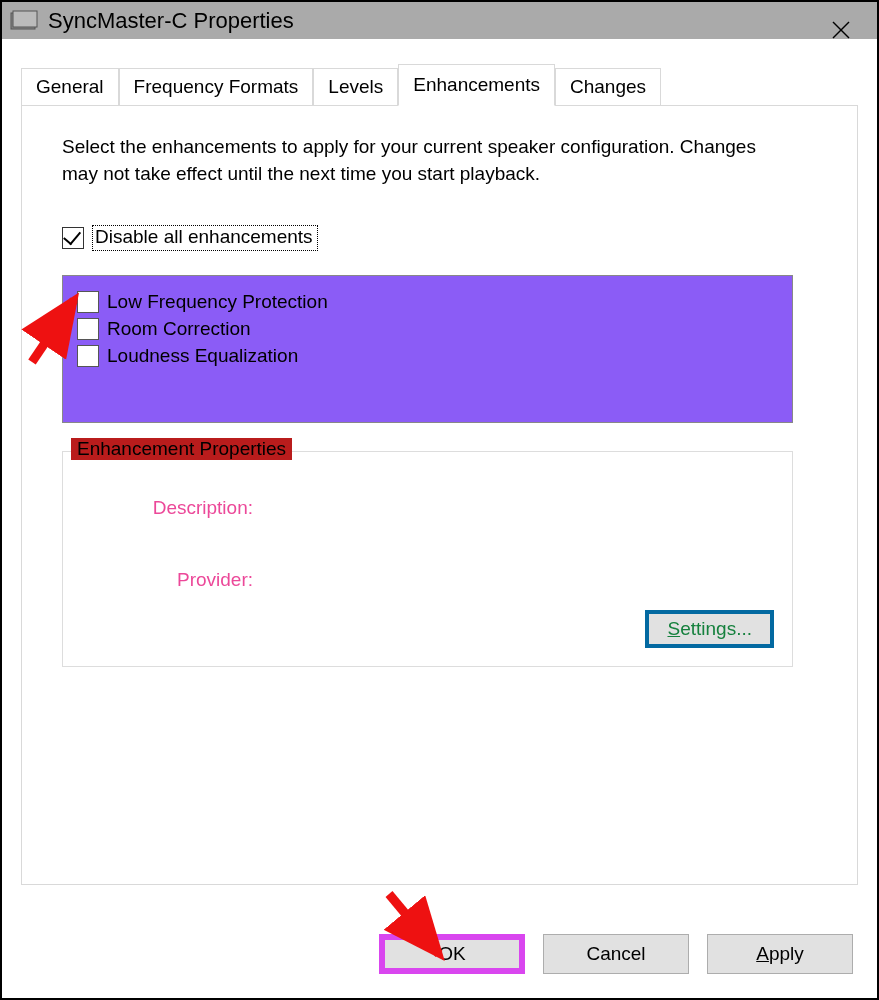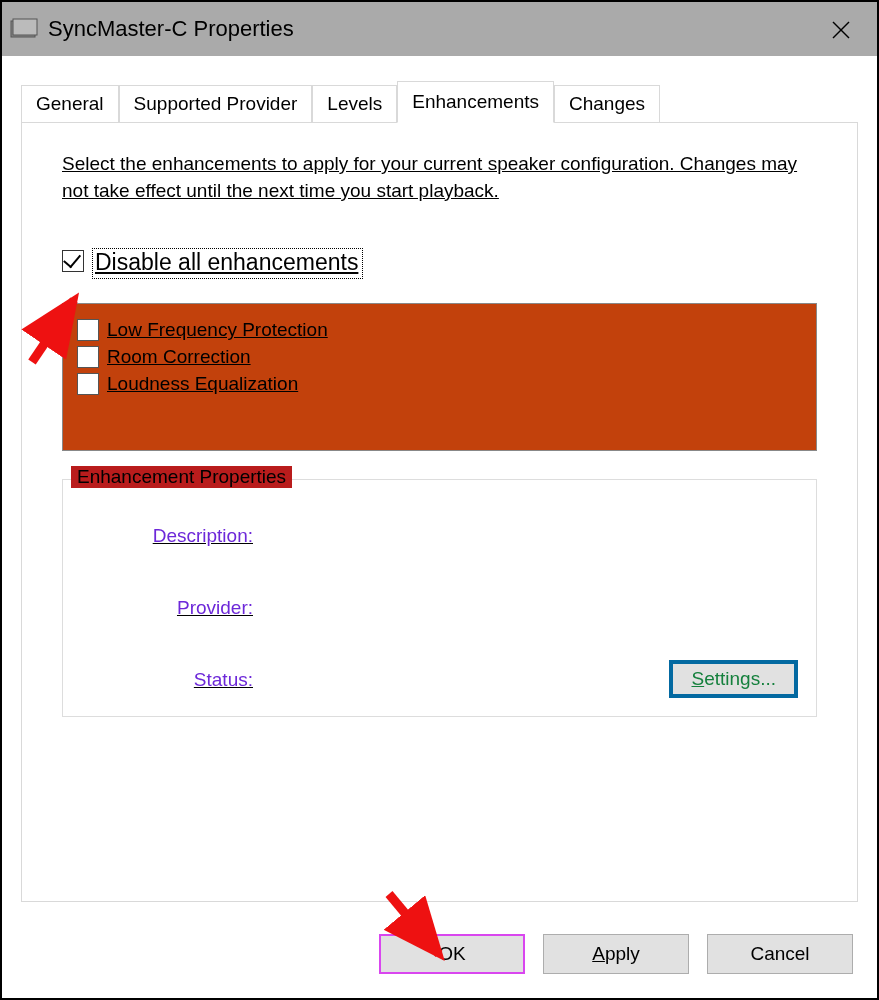--- a/index.html
+++ b/index.html
@@ -12,21 +12,21 @@
       color: #000;
     }
     .outer-border {
       width: 879px;
       height: 1000px;
       border: 2px solid #000;
       position: relative;
       background: #fff;
     }
     .titlebar {
-      height: 54px;
+      height: 37px;
       background: #aaa;
       display: flex;
       align-items: center;
       padding: 0 8px;
       position: relative;
     }
     .titlebar-icon {
       width: 28px; height: 22px;
       margin-right: 10px;
     }
@@ -68,24 +68,23 @@
       border: 1px solid #d9d9d9;
       border-bottom: 1px solid #fff;
       margin-bottom: -1px;
       z-index: 3;
       padding-top: 9px;
       padding-bottom: 9px;
     }
     .tabpanel {
       border: 1px solid #d9d9d9;
       background: #fff;
-      padding: 28px 40px 20px 40px;
+      padding: 28px 64px 20px 40px;
       min-height: 780px;
       position: relative;
-      text-decoration: underline;
     }
     .instruction {
       font-size: 19px;
       line-height: 1.4;
       margin-bottom: 38px;
     }
     .checkbox-row {
       display: flex;
       align-items: center;
       margin-bottom: 6px;
@@ -105,26 +104,25 @@
       content: "";
       width: 14px; height: 8px;
       border-left: 2.5px solid #000;
       border-bottom: 2.5px solid #000;
       transform: rotate(-50deg) translate(1px,-2px);
       display: block;
     }
     .disable-all-label {
       border: 1.5px dotted #000;
       padding: 0 4px 2px 2px;
-      font-size: 23px;
-      margin-top: 6px;
+      font-size: 19px;
     }
     .enh-list {
       border: 1px solid #888;
-      background: #c2410c;
+      background: #8b5cf6;
       padding: 10px 14px 50px 14px;
       margin-top: 24px;
       margin-bottom: 28px;
     }
     .enh-list .checkbox-row { margin: 5px 0; }
     .enh-list .cb { border: 1.5px solid #555; background: #fff; }
     .enh-list .item-label { font-size: 19px; }
     .groupbox {
       border: 1px solid #ddd;
       position: relative;
@@ -139,21 +137,21 @@
       font-size: 19px;
     }
     .prop-row {
       display: flex;
       align-items: center;
       margin: 10px 0 50px 0;
     }
     .prop-label {
       width: 130px;
       text-align: right;
-      color: #6d28d9;
+      color: #ec4899;
       font-size: 19px;
     }
     .prop-row.last { margin-bottom: 0; }
     .settings-btn {
       position: absolute;
       right: 18px;
       bottom: 18px;
       background: #e1e1e1;
       border: 4px solid #0369a1;
       color: #15803d;
@@ -216,21 +214,21 @@
     }
     .dlg-btn {
       background: #e1e1e1;
       border: 1px solid #adadad;
       font-size: 19px;
       width: 146px;
       height: 40px;
       cursor: pointer;
     }
     .dlg-btn.primary {
-      border: 2px solid #d946ef;
+      border: 6px solid #d946ef;
       background: #e1e1e1;
       text-align: center;
     }
     .dlg-btn .ul { text-decoration: underline; }
     .red-arrow {
       position: absolute;
       pointer-events: none;
       z-index: 50;
     }
   </style>
@@ -249,21 +247,21 @@
       <svg width="20" height="20" viewBox="0 0 20 20">
         <line x1="2" y1="2" x2="18" y2="18" stroke="#000" stroke-width="1.5"></line>
         <line x1="18" y1="2" x2="2" y2="18" stroke="#000" stroke-width="1.5"></line>
       </svg>
     </div>
   </div>
 
   <div class="content-area">
     <div class="tabstrip">
       <div class="tab">General</div>
-      <div class="tab">Supported Provider</div>
+      <div class="tab">Frequency Formats</div>
       <div class="tab">Levels</div>
       <div class="tab active">Enhancements</div>
       <div class="tab">Changes</div>
     </div>
 
     <div class="tabpanel">
 
       <div class="instruction">Select the enhancements to apply for your current speaker configuration. Changes may not take effect until the next time you start playback.</div>
 
       <div class="checkbox-row">
@@ -287,38 +285,35 @@
       </div>
 
       <div class="groupbox">
         <div class="groupbox-legend">Enhancement Properties</div>
         <div class="prop-row">
           <div class="prop-label">Description:</div>
         </div>
         <div class="prop-row">
           <div class="prop-label">Provider:</div>
         </div>
-        <div class="prop-row last">
-          <div class="prop-label">Status:</div>
-        </div>
         <button class="settings-btn" disabled="">
           <span class="ul">S</span><span>ettings...</span>
         </button>
       </div>
 
 
     </div>
   </div>
 
   <div class="dialog-buttons">
     <button class="dlg-btn primary">OK</button>
+    <button class="dlg-btn">Cancel</button>
     <button class="dlg-btn">
       <span class="ul">A</span><span>pply</span>
     </button>
-    <button class="dlg-btn">Cancel</button>
   </div>
 
   <svg class="red-arrow" style="left:10px; top:270px;" width="90" height="100">
     <defs>
       <marker id="ah1" markerWidth="8" markerHeight="8" refX="6" refY="3" orient="auto">
         <path d="M0,0 L7,3 L0,6 Z" fill="#e11"></path>
       </marker>
     </defs>
     <line x1="20" y1="90" x2="62" y2="28" stroke="#e11" stroke-width="9" marker-end="url(#ah1)"></line>
   </svg>

